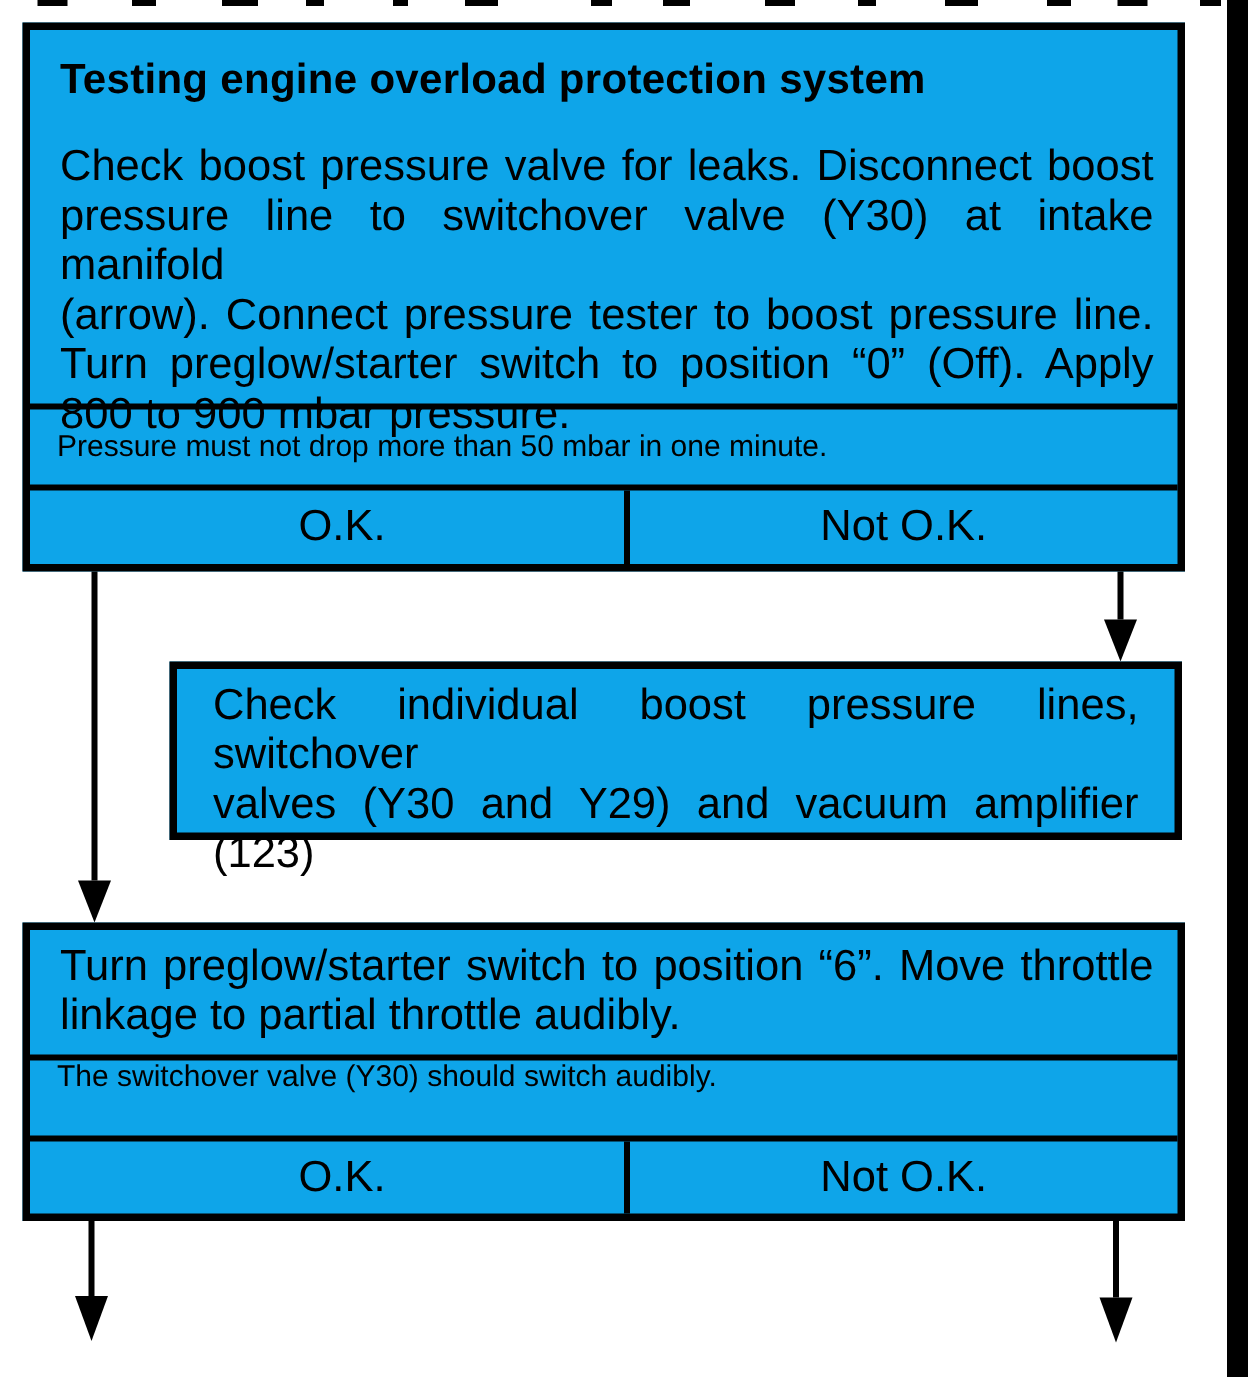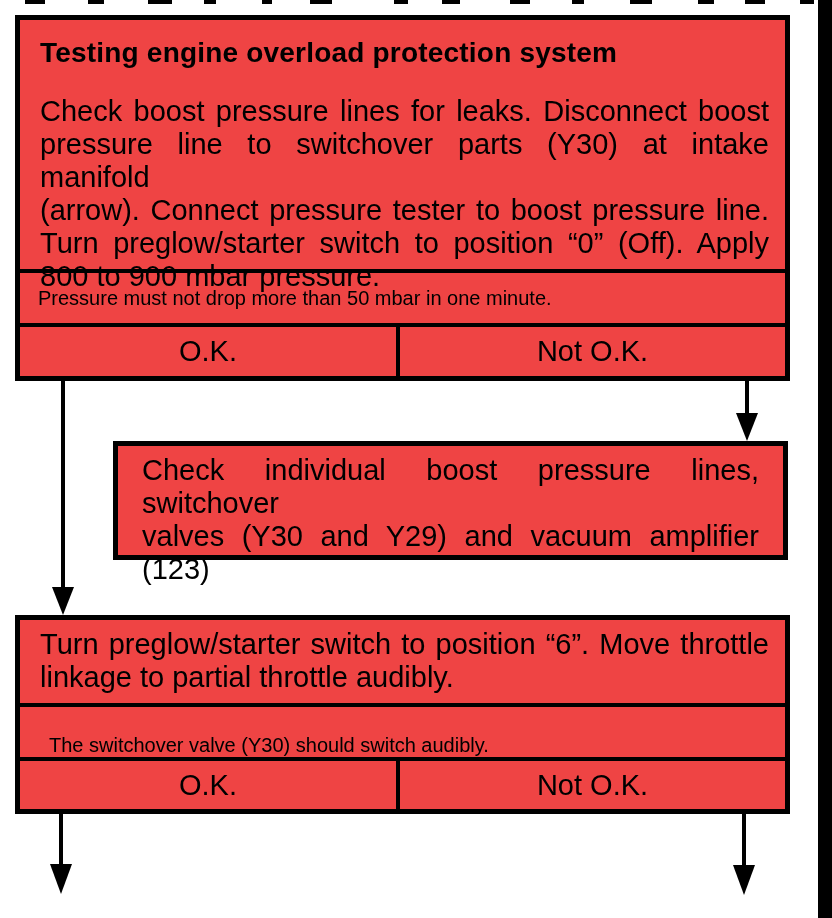--- a/index.html
+++ b/index.html
@@ -6,30 +6,30 @@
   body{
     width:832px;height:918px;position:relative;overflow:hidden;
     background:#ffffff;color:#000;
     font-family:"Liberation Sans","DejaVu Sans",sans-serif;
   }
   .page{position:absolute;inset:0;}
   
   .scan-bar{position:absolute;top:0;right:0;width:14px;height:918px;background:#000;}
   .dash{position:absolute;top:0;height:4px;background:#000;}
   
-  .fbox{position:absolute;border:5px solid #000;background:#ef4444;box-sizing:border-box;}
+  .fbox{position:absolute;border:5px solid #000;background:#0ea5e9;box-sizing:border-box;}
   #box-step1{left:15px;top:15px;width:775px;height:366px;}
   #box-notok{left:113px;top:441px;width:675px;height:119px;}
   #box-step2{left:15px;top:615px;width:775px;height:199px;}
-  .sec{box-sizing:border-box;}
+  .sec{box-sizing:border-box;padding-left:20px;}
   #box-step1 .sec-main{height:249px;padding:16px 16px 0 20px;}
   #box-step1 .sec-cond{height:54px;border-top:4px solid #000;display:flex;align-items:center;padding-left:18px;}
   #box-step1 .sec-verdict{height:53px;border-top:4px solid #000;display:flex;}
   #box-step2 .sec-main{height:83px;padding:8px 16px 0 20px;}
-  #box-step2 .sec-cond{height:54px;border-top:4px solid #000;display:flex;align-items:flex-end;padding-left:29px;}
+  #box-step2 .sec-cond{height:54px;border-top:4px solid #000;display:flex;align-items:flex-start;padding-left:18px;}
   #box-step2 .sec-verdict{height:52px;border-top:4px solid #000;display:flex;}
   .cell-ok{flex:0 0 380px;border-right:4px solid #000;display:flex;align-items:center;justify-content:center;box-sizing:border-box;}
   .cell-notok{flex:1;display:flex;align-items:center;justify-content:center;}
   
   .title{font-size:28px;font-weight:bold;line-height:33px;margin-bottom:26px;letter-spacing:0.2px;}
   .jline{text-align:justify;text-align-last:justify;font-size:29px;line-height:33px;}
   .lline{text-align:left;font-size:29px;line-height:33px;}
   .cond-text{font-size:20px;}
   .verdict-text{font-size:29px;}
   #box-notok .inner{padding:8px 24px 0 24px;}
@@ -65,22 +65,22 @@
   <div class="dash" style="left:510px;width:20px;"></div>
   <div class="dash" style="left:572px;width:12px;"></div>
   <div class="dash" style="left:630px;width:22px;"></div>
   <div class="dash" style="left:698px;width:16px;"></div>
   <div class="dash" style="left:745px;width:20px;"></div>
   <div class="dash" style="left:800px;width:14px;"></div>
 
   <div class="fbox" id="box-step1">
     <div class="sec sec-main">
       <div class="title">Testing engine overload protection system</div>
-      <div class="jline">Check boost pressure lines for leaks.  Disconnect boost</div>
-      <div class="jline">pressure line to switchover parts (Y30) at intake manifold</div>
+      <div class="jline">Check boost pressure valve for leaks.  Disconnect boost</div>
+      <div class="jline">pressure line to switchover valve (Y30) at intake manifold</div>
       <div class="jline">(arrow).  Connect pressure tester to boost pressure line.</div>
       <div class="jline">Turn preglow/starter switch to position “0” (Off).  Apply</div>
       <div class="lline">800 to 900 mbar pressure.</div>
     </div>
     <div class="sec sec-cond">
       <span class="cond-text">Pressure must not drop more than 50 mbar in one minute.</span>
     </div>
     <div class="sec sec-verdict">
       <div class="cell-ok">
         <span class="verdict-text">O.K.</span>

